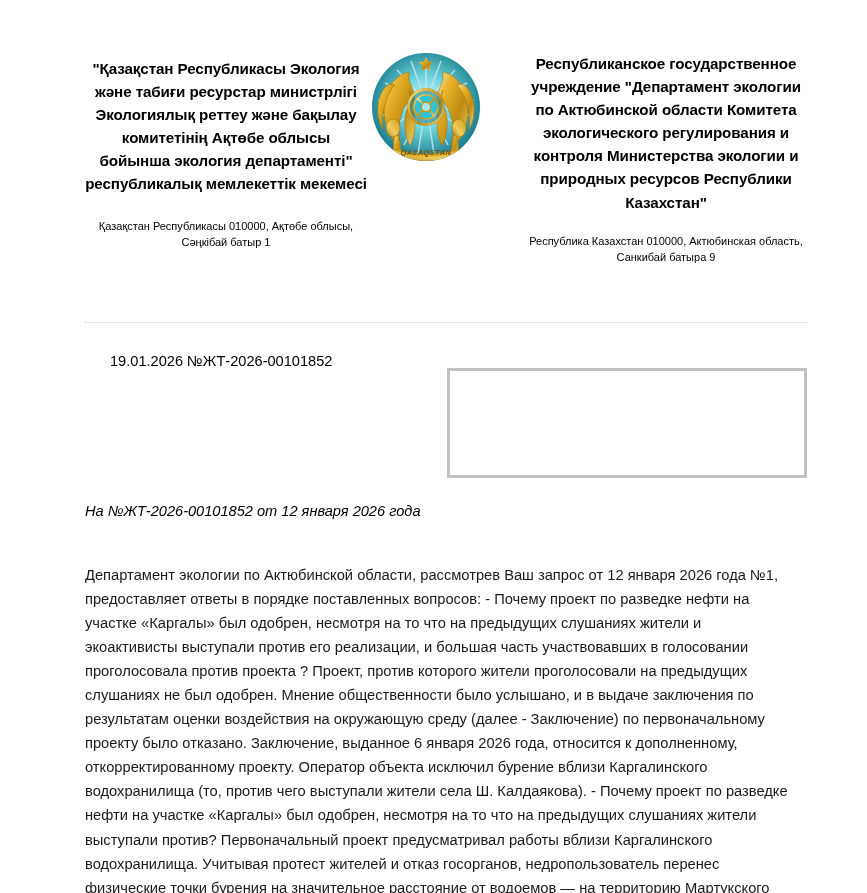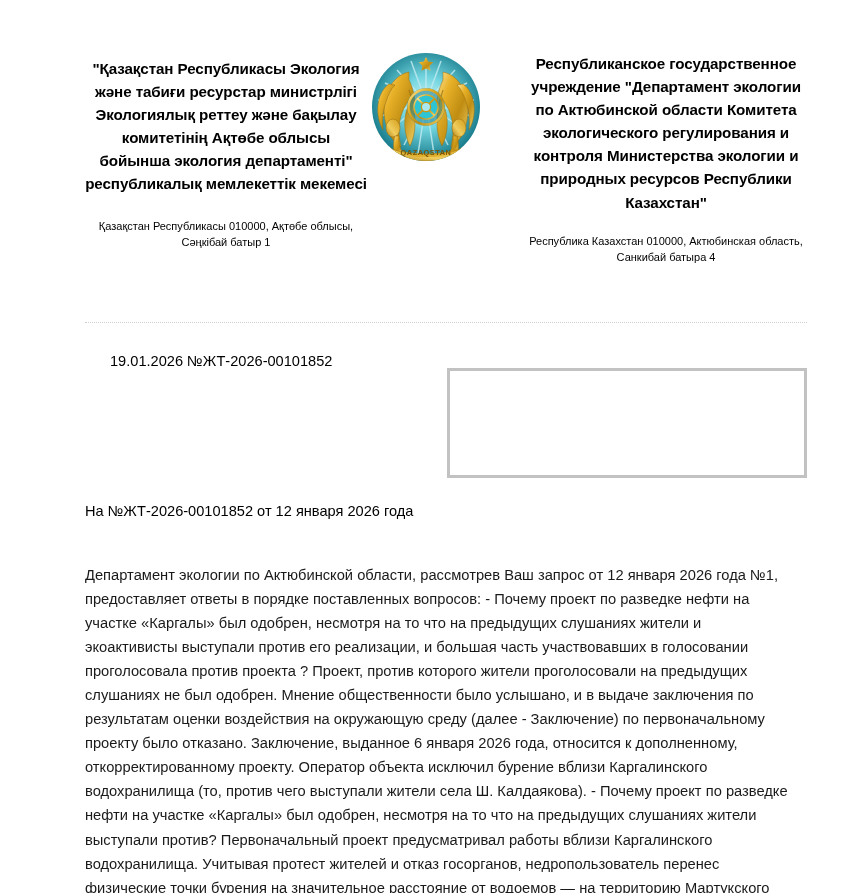--- a/index.html
+++ b/index.html
@@ -54,20 +54,21 @@
   .org-addr.kz { margin-top: 22px; }
   .org-addr.ru { margin-top: 19px; }
 
   
   .emblem-wrap {
     width: 118px;
     display: flex;
     justify-content: center;
     padding-top: 2px;
     flex: 0 0 118px;
+    font-style: italic;
   }
   .emblem {
     width: 114px;
     height: 114px;
     display: block;
   }
 
   
   .divider {
     position: absolute;
@@ -97,20 +98,21 @@
     border: 3px solid #c2c2c2;
     background: #ffffff;
   }
   .ref-in {
     position: absolute;
     left: 85px;
     top: 501px;
     font-size: 14.6px;
     line-height: 1.4;
     white-space: nowrap;
+    font-style: italic;
   }
 
   
   .body-text {
     position: absolute;
     left: 85px;
     top: 563px;
     width: 710px;
     font-size: 14.7px;
     line-height: 24.05px;
@@ -222,21 +224,21 @@
 
           <path d="M18 96 C32 107 82 107 96 96 C92 104 84 109 74 111 L40 111 C30 109 22 104 18 96 Z" fill="url(#goldG2)" stroke="#9a6c0c" stroke-width="0.6"></path>
           <path d="M27 99 C40 105 74 105 87 99 C82 104 74 106 65 107 L49 107 C40 106 32 104 27 99 Z" fill="#d9a41a" opacity="0.65"></path>
           <text x="57" y="105" text-anchor="middle" font-family="'Liberation Sans', sans-serif" font-size="7.4" font-weight="bold" fill="#7a5408" letter-spacing="0.5">QAZAQSTAN</text>
         </g>
       </svg>
     </div>
 
     <div class="lh-col ru">
       <div class="org-name">Республиканское государственное учреждение "Департамент экологии по Актюбинской области Комитета экологического регулирования и контроля Министерства экологии и природных ресурсов Республики Казахстан"</div>
-      <div class="org-addr ru">Республика Казахстан 010000, Актюбинская область, Санкибай батыра 4</div>
+      <div class="org-addr ru">Республика Казахстан 010000, Актюбинская область, Санкибай батыра 9</div>
     </div>
   </div>
 
   <div class="divider"></div>
 
   <div class="ref-out">19.01.2026 №ЖТ-2026-00101852</div>
 
   <div class="stamp-box"></div>
 
   <div class="ref-in">На №ЖТ-2026-00101852 от 12 января 2026 года</div>

